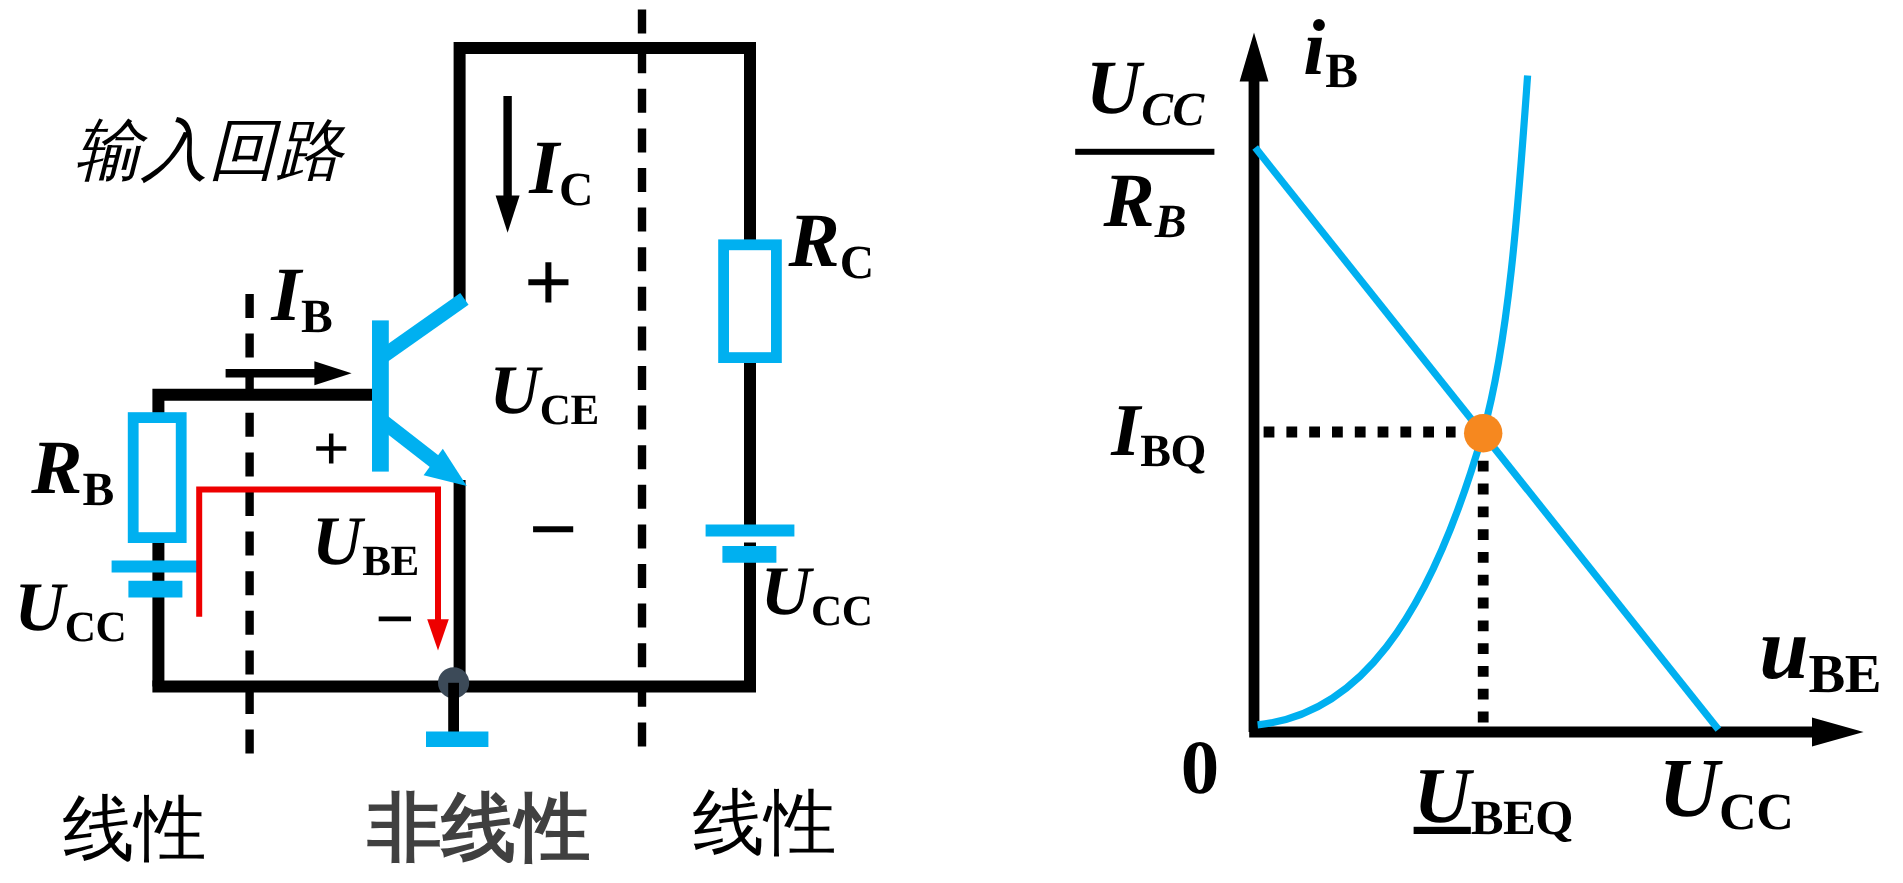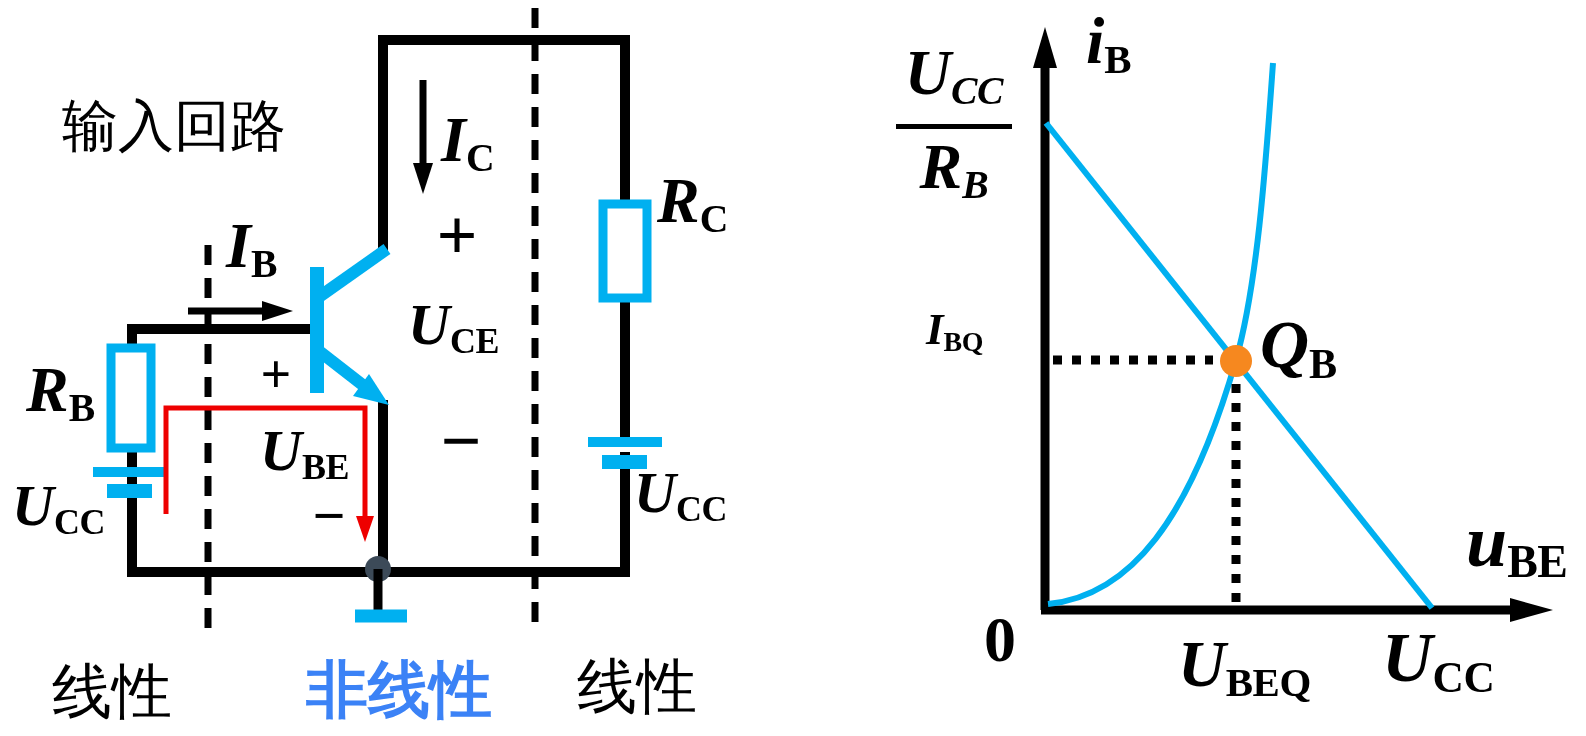--- a/index.html
+++ b/index.html
@@ -103,21 +103,21 @@
     <line x1="1046" y1="123" x2="1432" y2="608" stroke="#00B0F0" stroke-width="6"></line>
 
     <path d="M1048,604 C1130,596 1190,520 1236,360 C1258,282 1266,160 1273,63" fill="none" stroke="#00B0F0" stroke-width="6"></path>
 
     <line x1="1053" y1="360" x2="1213" y2="360" stroke="#000" stroke-width="9" stroke-dasharray="9 10"></line>
     <line x1="1236" y1="384" x2="1236" y2="604" stroke="#000" stroke-width="9" stroke-dasharray="9 10"></line>
 
     <circle cx="1236" cy="361" r="16" fill="#F6881F"></circle>
   </svg>
 
-  <div class="lbl cjk" style="left:62px; top:98px; font-size:56px;">输入回路</div>
+  <div class="lbl cjk" style="left:62px; top:98px; font-size:56px;font-style:italic;">输入回路</div>
 
   <div class="lbl" style="left:226px; top:214px; font-size:64px;"><span>I</span><sub>B</sub></div>
 
   <div class="lbl" style="left:441px; top:108px; font-size:64px;font-family:Liberation Serif, serif;"><span>I</span><sub>C</sub></div>
 
   <div class="lbl" style="left:26px; top:358px; font-size:64px;"><span>R</span><sub>B</sub></div>
 
   <div class="lbl" style="left:657px; top:169px; font-size:64px;"><span>R</span><sub>C</sub></div>
 
   <div class="lbl" style="left:12px; top:477px; font-size:58px;"><span>U</span><sub>CC</sub></div>
@@ -126,35 +126,34 @@
 
   <div class="lbl sign" style="left:276px; top:376px; font-size:54px;">+</div>
   <div class="lbl" style="left:260px; top:422px; font-size:58px;"><span>U</span><sub>BE</sub></div>
   <div class="lbl sign" style="left:329px; top:518px; font-size:58px;">−</div>
 
   <div class="lbl sign" style="left:457px; top:238px; font-size:72px;">+</div>
   <div class="lbl" style="left:408px; top:296px; font-size:58px;"><span>U</span><sub>CE</sub></div>
   <div class="lbl sign" style="left:461px; top:444px; font-size:72px;">−</div>
 
   <div class="lbl cjk" style="left:52px; top:661px; font-size:60px;">线性</div>
-  <div class="lbl cjk bold" style="left:306px; top:659px; font-size:62px; color:#3b82f6;">非线性</div>
+  <div class="lbl cjk bold" style="left:306px; top:659px; font-size:62px; color:#404040;">非线性</div>
   <div class="lbl cjk" style="left:577px; top:656px; font-size:60px;">线性</div>
 
   <div class="lbl" style="left:1086px; top:8px; font-size:66px;"><span>i</span><sub>B</sub></div>
 
   <div class="frac itsub" style="left:896px; top:41px; width:116px; font-size:64px;">
     <span class="num lbl itsub" style="position:static;"><span>U</span><sub>CC</sub></span>
     <span class="den lbl itsub" style="position:static;"><span>R</span><sub>B</sub></span>
   </div>
 
-  <div class="lbl" style="left:926px; top:307px; font-size:45px;"><span>I</span><sub>BQ</sub></div>
+  <div class="lbl" style="left:926px; top:328px; font-size:62px;"><span>I</span><sub>BQ</sub></div>
 
-  <div class="lbl" style="left:1260px; top:310px; font-size:68px;"><span>Q</span><sub>B</sub></div>
 
   <div class="lbl upright" style="left:984px; top:608px; font-size:64px; font-style:normal;">0</div>
 
-  <div class="lbl" style="left:1178px; top:631px; font-size:66px;"><span>U</span><sub>BEQ</sub></div>
+  <div class="lbl" style="left:1178px; top:631px; font-size:66px;text-decoration:underline;"><span>U</span><sub>BEQ</sub></div>
 
   <div class="lbl" style="left:1382px; top:623px; font-size:70px;"><span>U</span><sub>CC</sub></div>
 
   <div class="lbl" style="left:1466px; top:504px; font-size:74px;"><span>u</span><sub>BE</sub></div>
 
 </div>
 
 </body></html>

